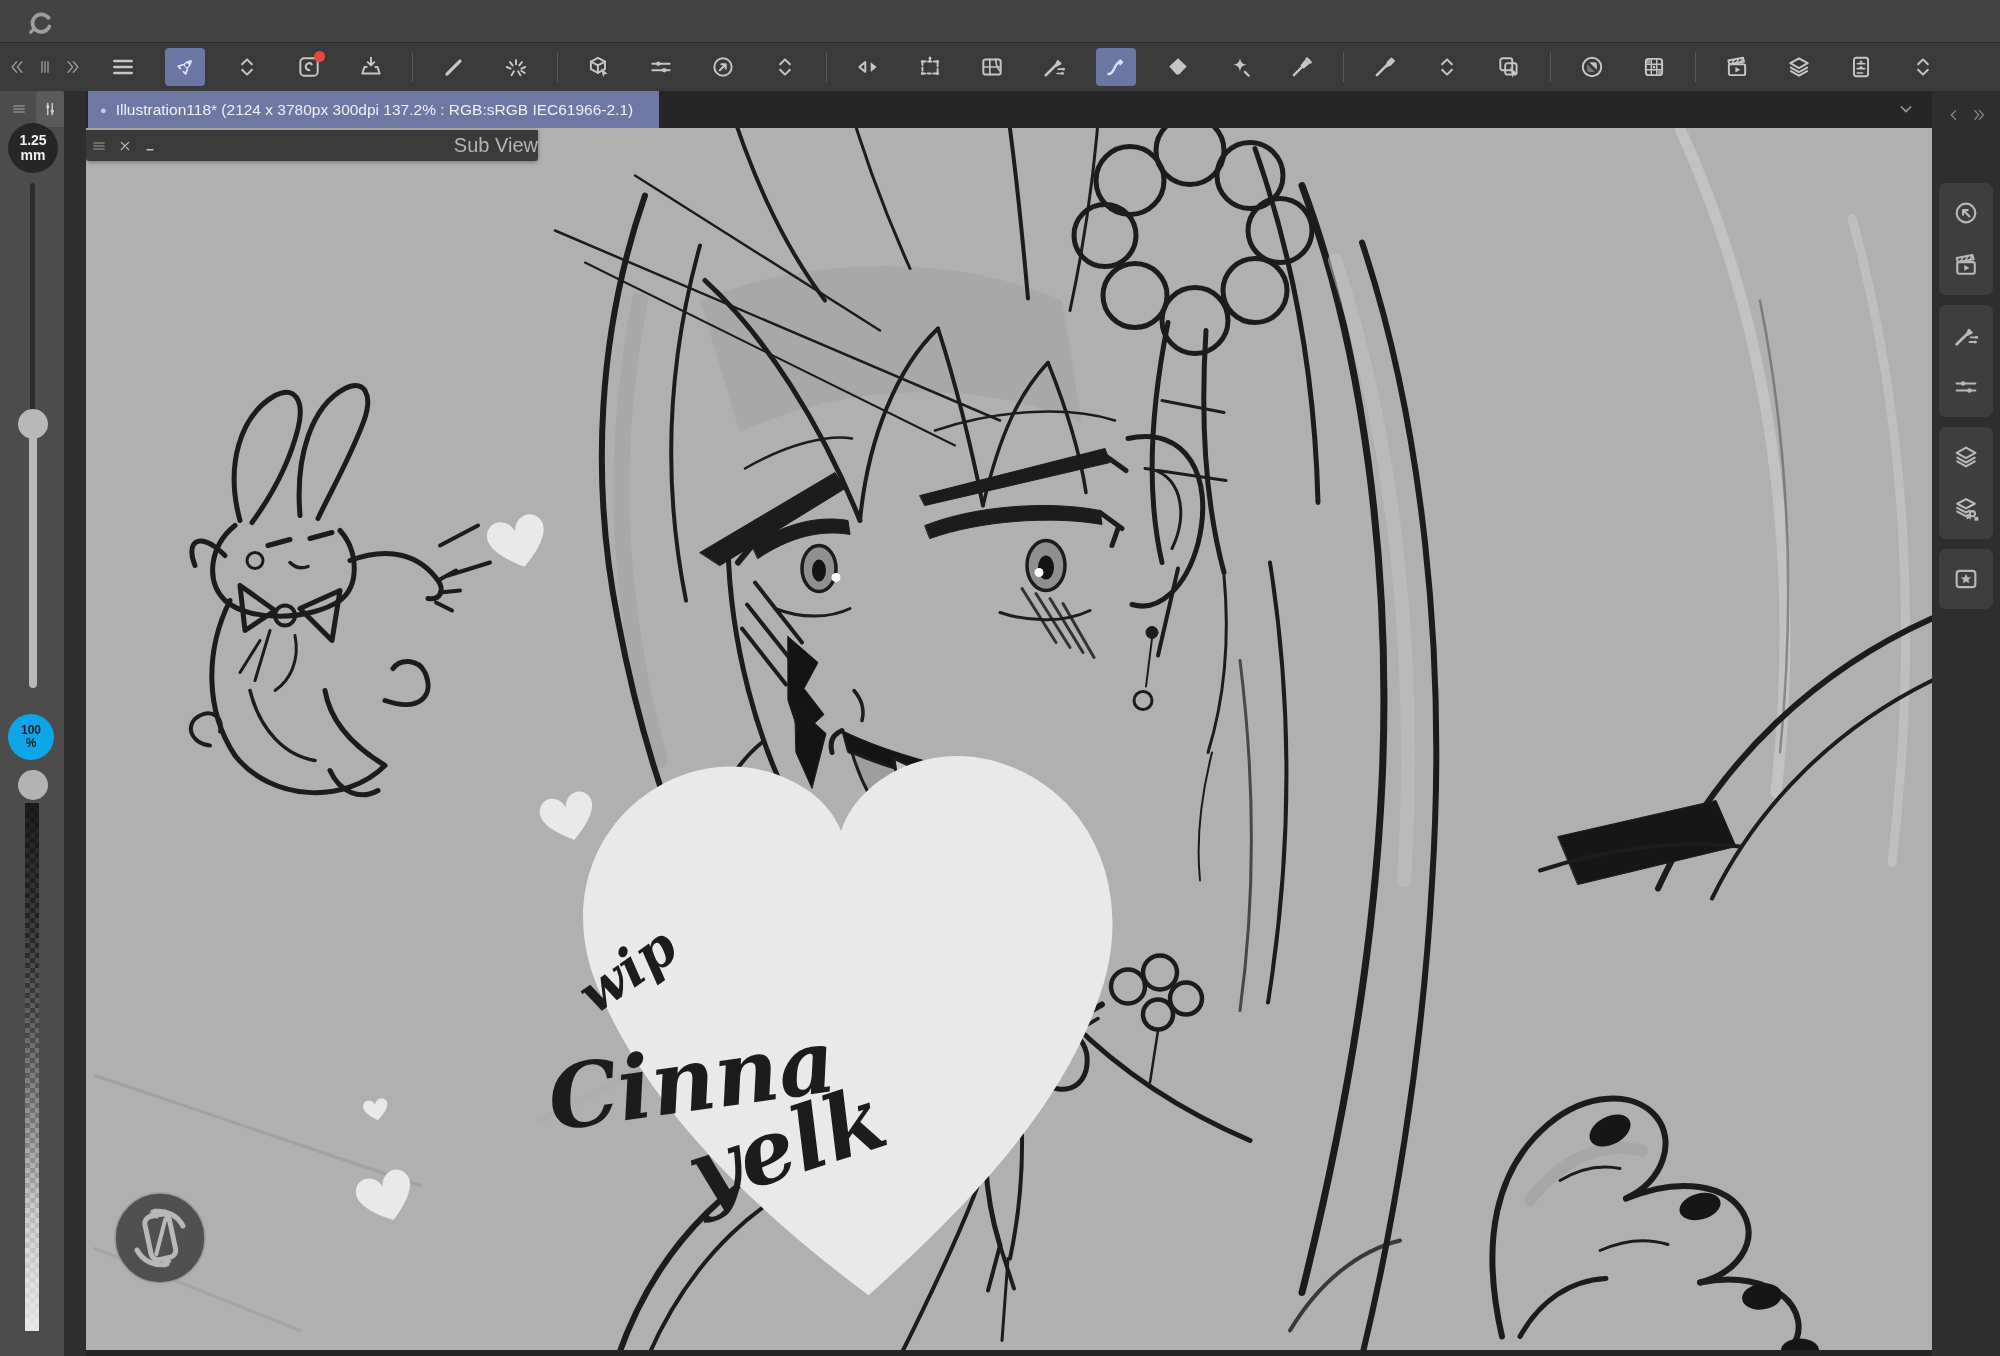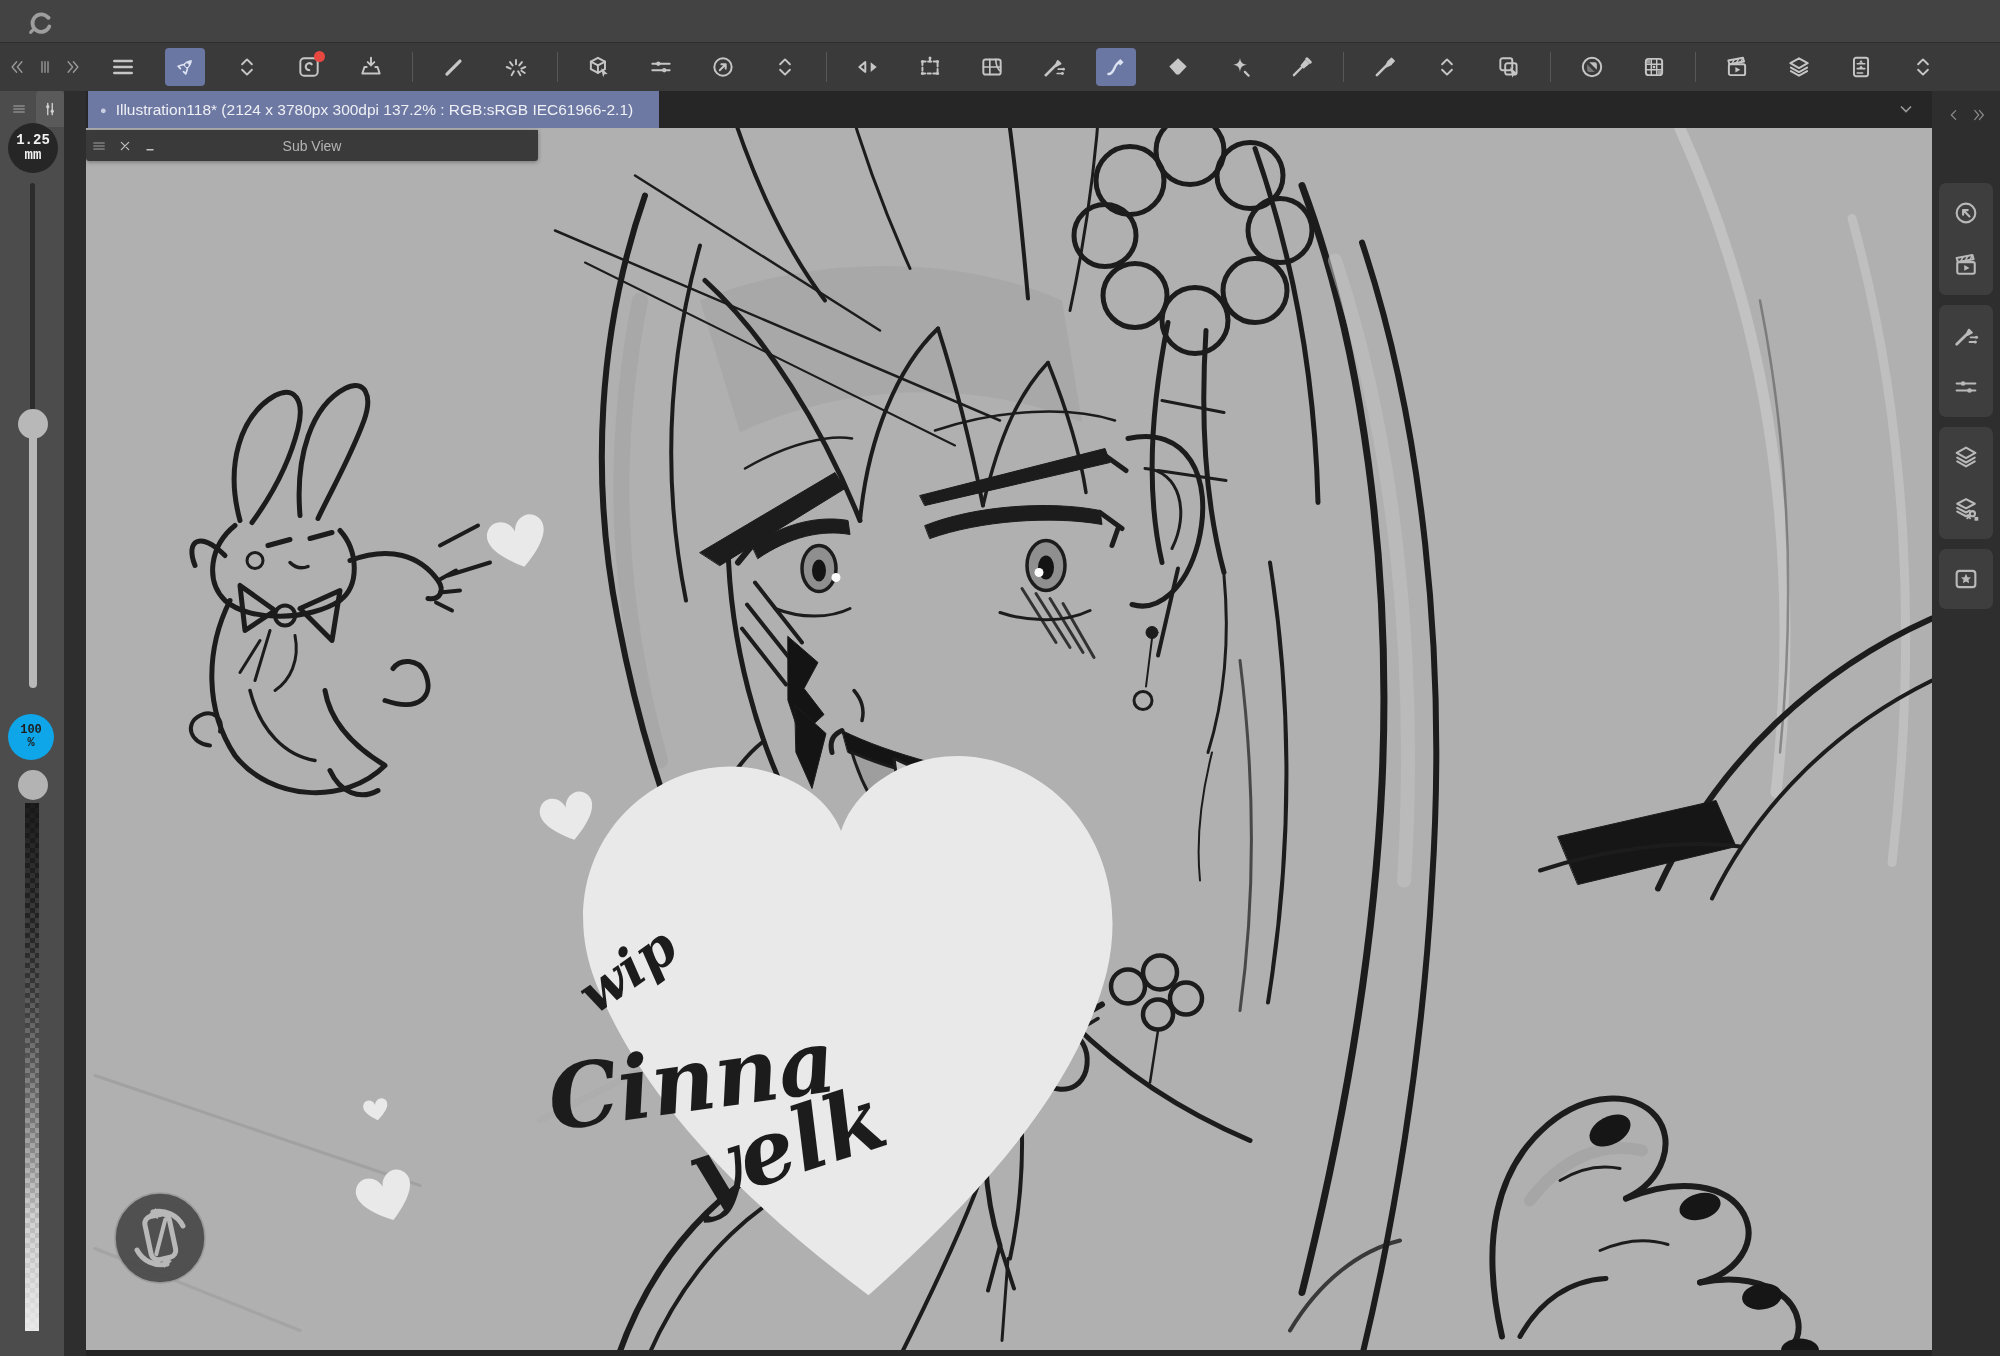--- a/index.html
+++ b/index.html
@@ -31,21 +31,21 @@
   .contentrow{flex:1;display:flex;min-height:0;}
 
   
   .left-sidebar{width:64px;background:#4c4c4c;position:relative;flex:0 0 auto;}
   .left-gutter{width:22px;background:#2e2e2e;flex:0 0 auto;}
   .lp-header{position:absolute;left:0;top:0;width:64px;height:36px;display:flex;align-items:center;}
   .lp-menu{margin-left:8px;}
   .lp-tab{position:absolute;right:0;top:0;width:28px;height:36px;background:#5a5a5a;
           border-radius:4px 4px 0 0;display:flex;align-items:center;justify-content:center;}
   .bubble{position:absolute;left:8px;border-radius:50%;display:flex;flex-direction:column;
-          align-items:center;justify-content:center;line-height:1.05;font-weight:bold;font-family:Liberation Mono, monospace;}
+          align-items:center;justify-content:center;line-height:1.05;font-weight:bold;}
   .bubble.dark{background:rgba(35,35,35,.92);color:#f2f2f2;width:50px;height:50px;top:32px;font-size:14px;}
   .bubble.light{background:#0ea5e9;color:#1e1e1e;width:46px;height:46px;top:623px;font-size:12px;}
   .track-dark{position:absolute;left:30px;top:92px;width:5px;height:241px;background:#2c2c2c;border-radius:3px;}
   .track-light{position:absolute;left:29px;top:333px;width:8px;height:264px;background:#b8b8b8;border-radius:4px;}
   .knob{position:absolute;left:18px;width:30px;height:30px;border-radius:50%;background:#b8b8b8;}
   .knob.k1{top:318px;}
   .knob.k2{top:679px;background:#b3b3b3;}
   .checker{position:absolute;left:25px;top:712px;width:14px;height:528px;
     background-image:
       linear-gradient(to bottom, rgba(22,22,22,.95) 0%, rgba(22,22,22,0) 78%),
@@ -57,21 +57,21 @@
   .canvas-col{flex:1;position:relative;min-width:0;background:#b0b0b0;overflow:hidden;}
   .tabrow{position:absolute;left:0;top:0;right:0;height:37px;background:#262626;display:flex;
           align-items:stretch;z-index:30;}
   .doc-tab{margin-left:2px;background:#6e79a3;color:#eef0f5;display:flex;align-items:center;
            padding:0 26px 0 12px;font-size:15.5px;white-space:nowrap;}
   .doc-tab .dot{color:#c9cee2;font-size:11px;margin-right:9px;}
   .tab-chevron{position:absolute;right:16px;top:8px;}
   .subview{position:absolute;left:0;top:39px;width:452px;height:31px;background:rgba(54,54,54,.97);
            border-radius:0 0 3px 3px;display:flex;align-items:center;z-index:29;color:#b4b4b4;
            box-shadow:0 1px 4px rgba(0,0,0,.35);}
-  .subview .sv-title{position:absolute;left:0;right:0;text-align:center;font-size:14px;}
+  .subview .sv-title{position:absolute;left:0;right:0;text-align:right;font-size:20px;}
   .sv-ic{width:26px;height:31px;display:flex;align-items:center;justify-content:center;z-index:2;}
   .sv-ic:first-child{margin-left:6px;}
   .artwork{position:absolute;left:0;top:0;width:100%;height:100%;}
   .rotate-btn{position:absolute;left:26px;bottom:70px;width:96px;height:96px;z-index:20;}
   .bottom-strip{position:absolute;left:0;right:0;bottom:0;height:6px;background:#242424;z-index:25;}
 
   
   .right-col{width:68px;background:#2e2e2e;display:flex;flex-direction:column;flex:0 0 auto;}
   .rc-top{height:48px;display:flex;align-items:center;justify-content:space-between;padding:0 9px;}
   .rc-group{width:54px;margin:0 auto 10px auto;background:#3e3e3e;border-radius:7px;

